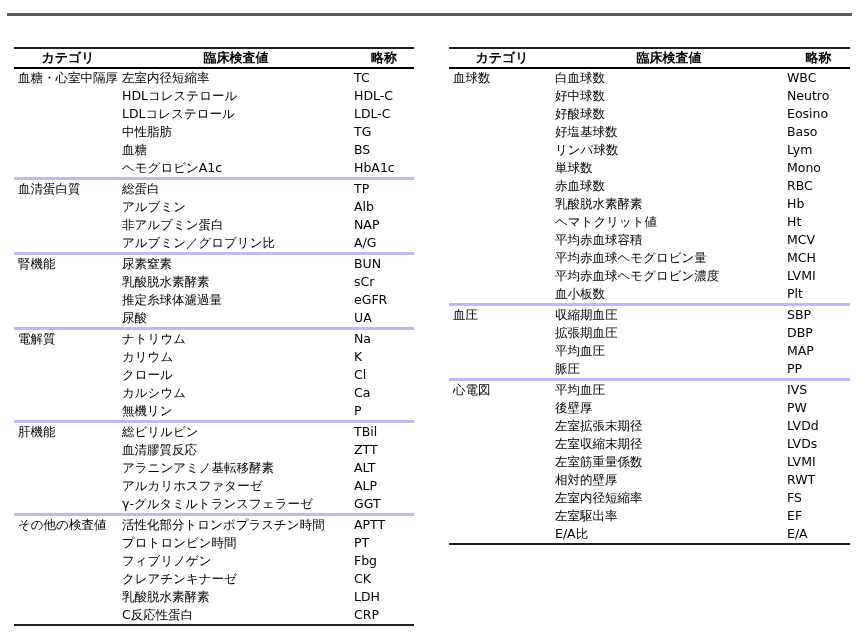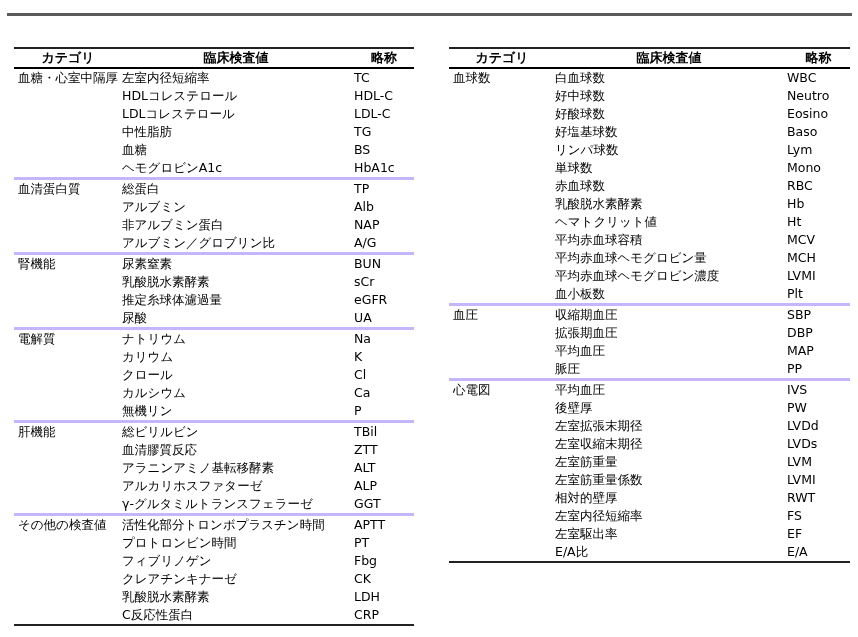--- a/index.html
+++ b/index.html
@@ -295,25 +295,20 @@
         <td>左室拡張末期径</td>
         <td>LVDd</td>
       </tr>
       <tr>
         <td></td>
         <td>左室収縮末期径</td>
         <td>LVDs</td>
       </tr>
       <tr>
         <td></td>
-        <td>左室筋重量</td>
-        <td>LVM</td>
-      </tr>
-      <tr>
-        <td></td>
         <td>左室筋重量係数</td>
         <td>LVMI</td>
       </tr>
       <tr>
         <td></td>
         <td>相対的壁厚</td>
         <td>RWT</td>
       </tr>
       <tr>
         <td></td>

